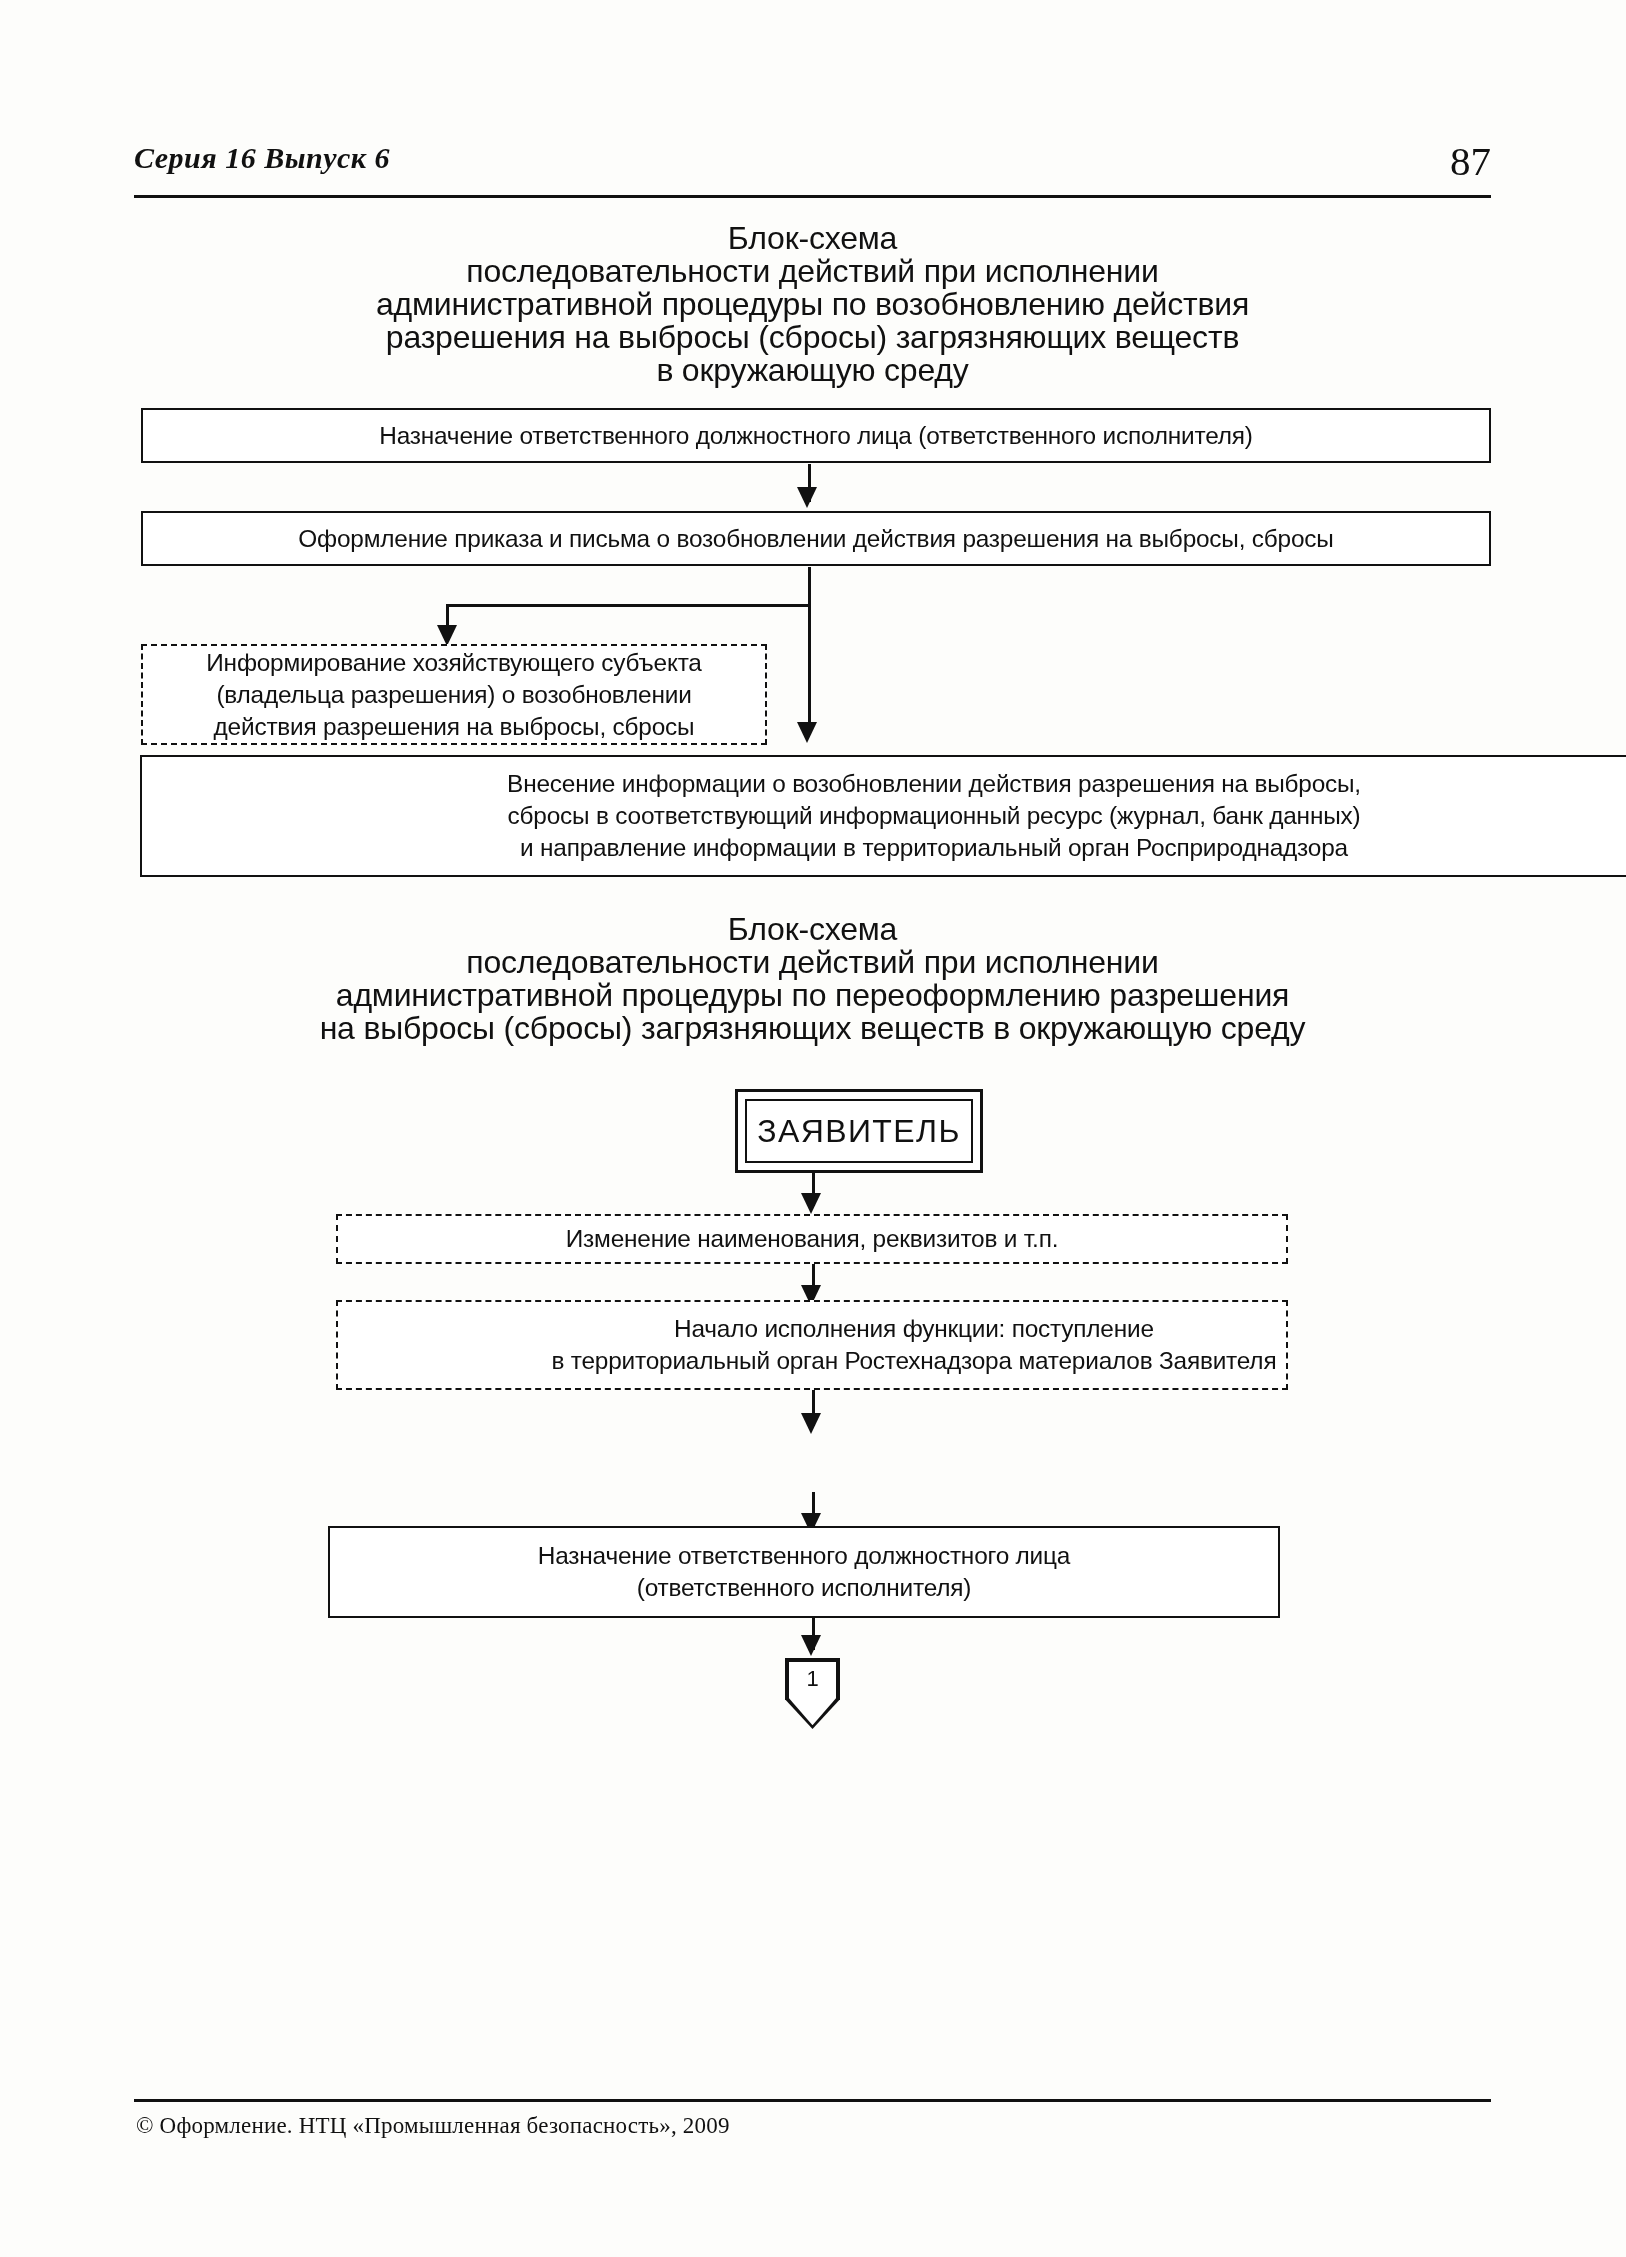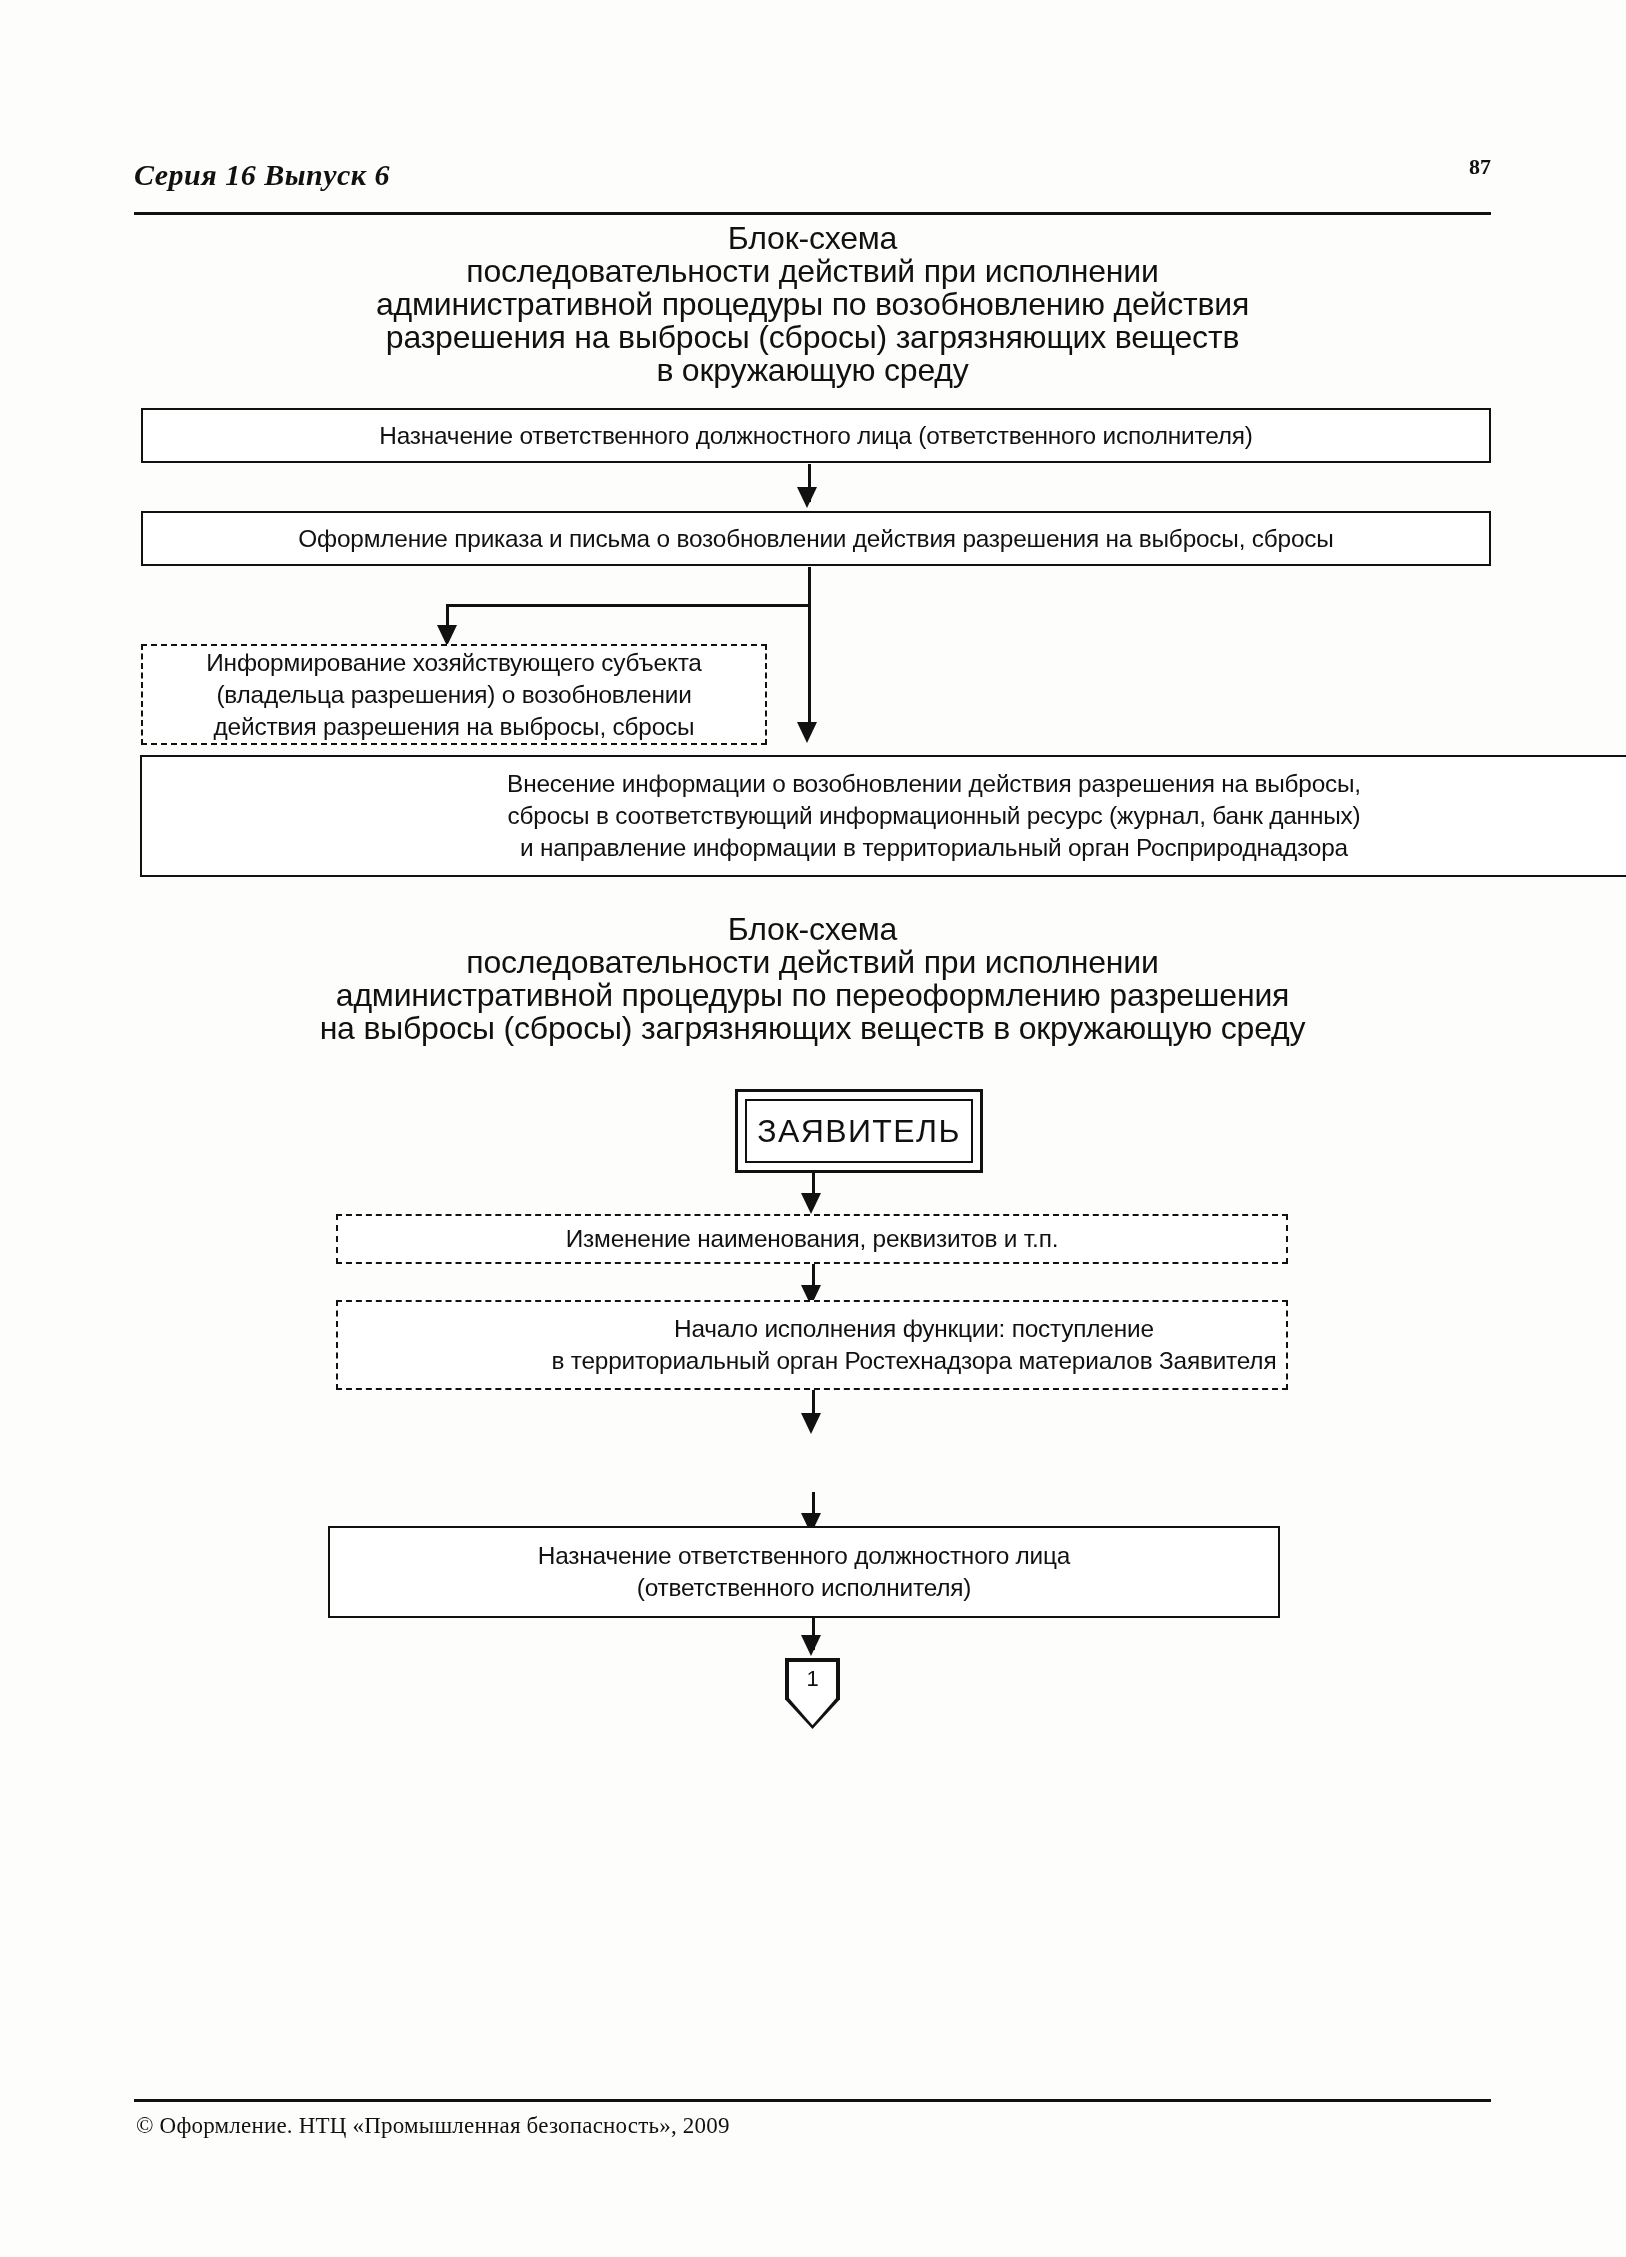--- a/index.html
+++ b/index.html
@@ -24,38 +24,37 @@
     background: #fdfdfb;
   }
 
   
   .hdr {
     position: absolute;
     left: 134px;
     top: 141px;
     width: 1357px;
     height: 61px;
-    margin-top: 17px;
   }
   .hdr-left {
     position: absolute;
     left: 0; top: 0;
     font-family: "Liberation Serif", serif;
     font-style: italic;
     font-weight: 700;
     font-size: 30px;
     letter-spacing: 0.5px;
     white-space: nowrap;
   }
   .hdr-right {
     position: absolute;
     right: 0; top: -3.8px;
     font-family: "Liberation Serif", serif;
-    font-weight: 700;
-    font-size: 22px;
+    font-weight: 400;
+    font-size: 41px;
   }
   .hdr-rule {
     position: absolute;
     left: 0;
     top: 54px;
     width: 1357px;
     height: 2.9px;
     background: #111;
   }
 

